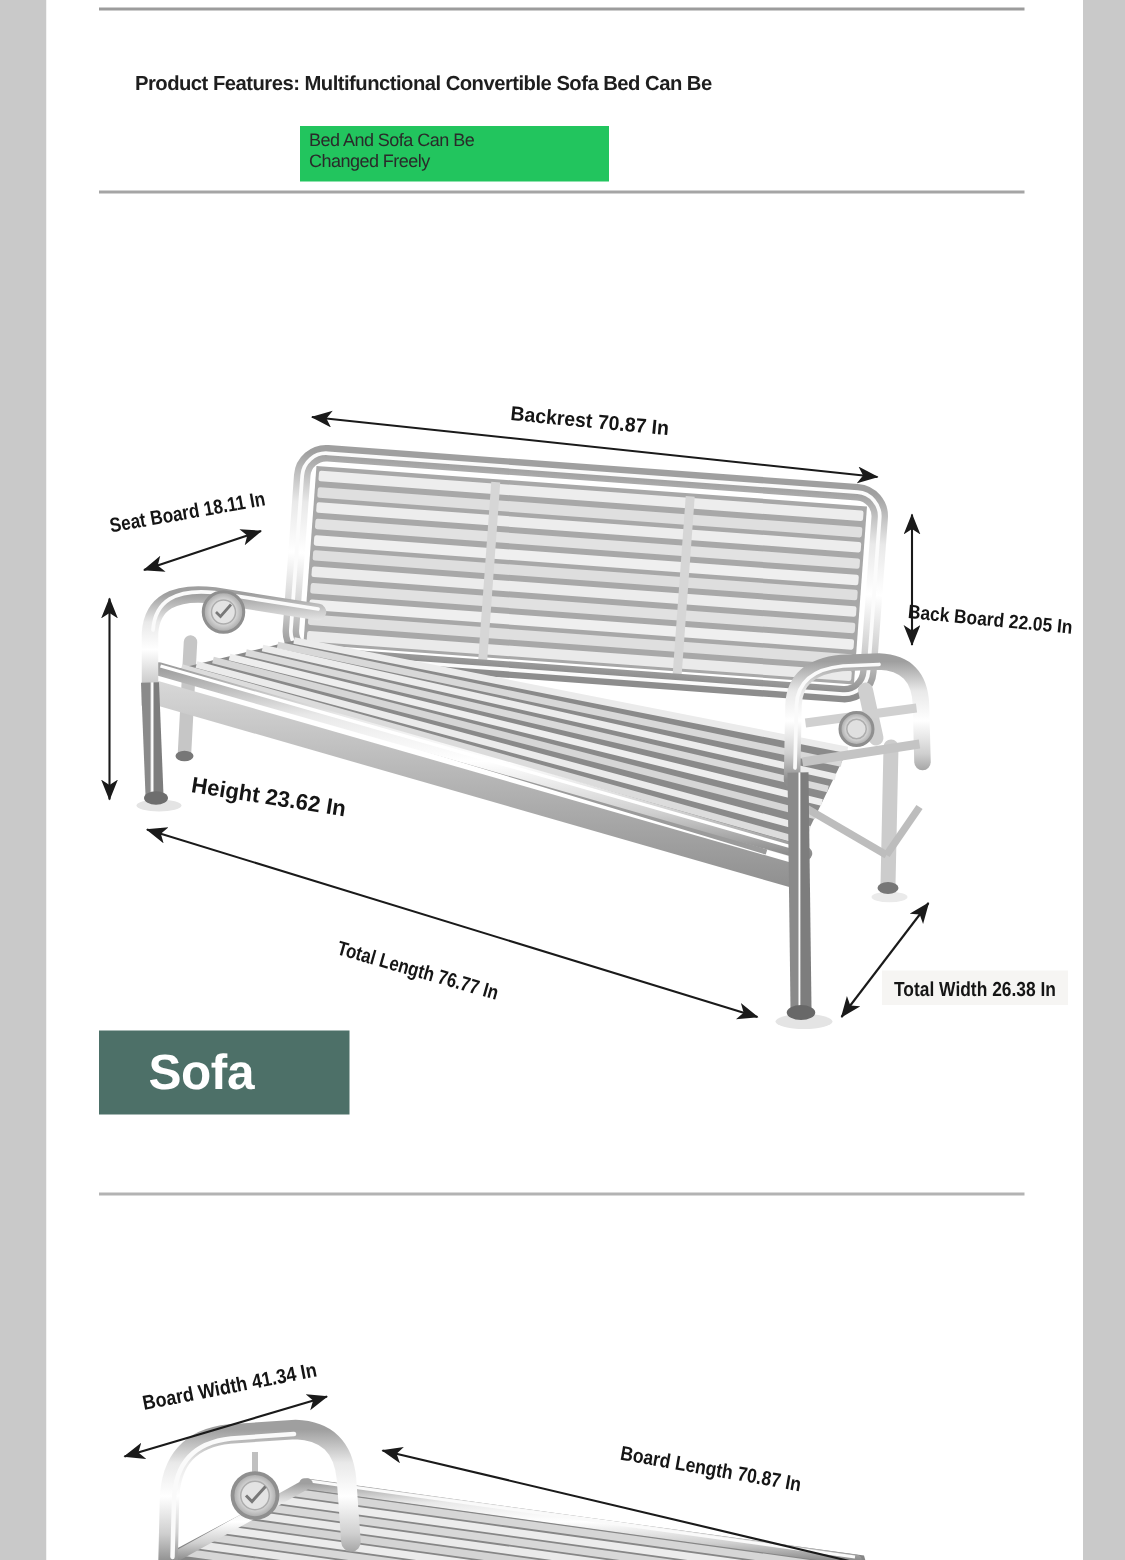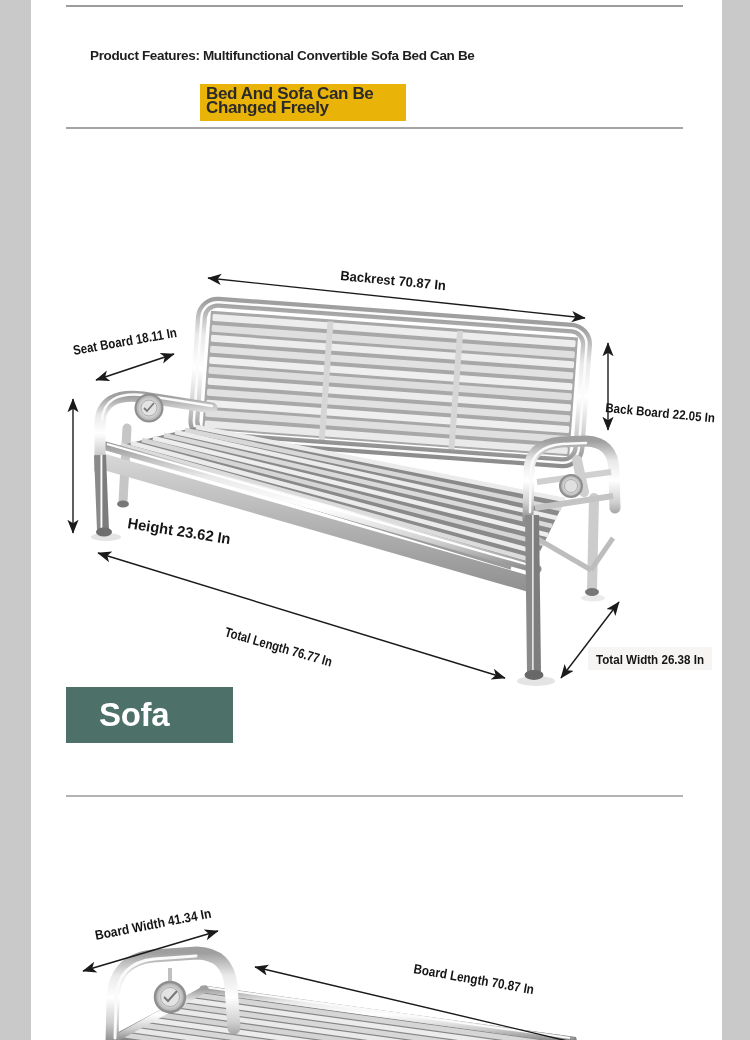--- a/index.html
+++ b/index.html
@@ -16,22 +16,22 @@
   .div-top{top:5px;background:#9c9c9c;}
   .div-mid{top:127px;background:#a5a5a5;}
   .div-bottom{top:795px;background:#b3b3b3;}
   .heading{
     position:absolute;left:59px;top:49px;width:460px;
     font-size:13.5px;font-weight:bold;line-height:13.5px;color:#1e1e1e;
     letter-spacing:-0.35px;
   }
   .subheading{
     position:absolute;left:169px;top:84px;width:206px;height:37px;
-    background:#eab308;padding:3px 0 0 6px;box-sizing:border-box;
-    font-size:17px;font-weight:bold;line-height:13.5px;color:#2a2a2a;
+    background:#22c55e;padding:3px 0 0 6px;box-sizing:border-box;
+    font-size:12px;font-weight:normal;line-height:13.5px;color:#2a2a2a;
     letter-spacing:-0.35px;
   }
   .badge{
     position:absolute;left:35px;top:687px;width:167px;height:56px;
     color:#ffffff;font-size:33px;font-weight:bold;line-height:56px;
     padding-left:33px;box-sizing:border-box;letter-spacing:-0.3px;
   }
   svg{position:absolute;left:0;display:block;}
   .svg-sofa{top:140px;}
   .svg-bed{top:800px;}

